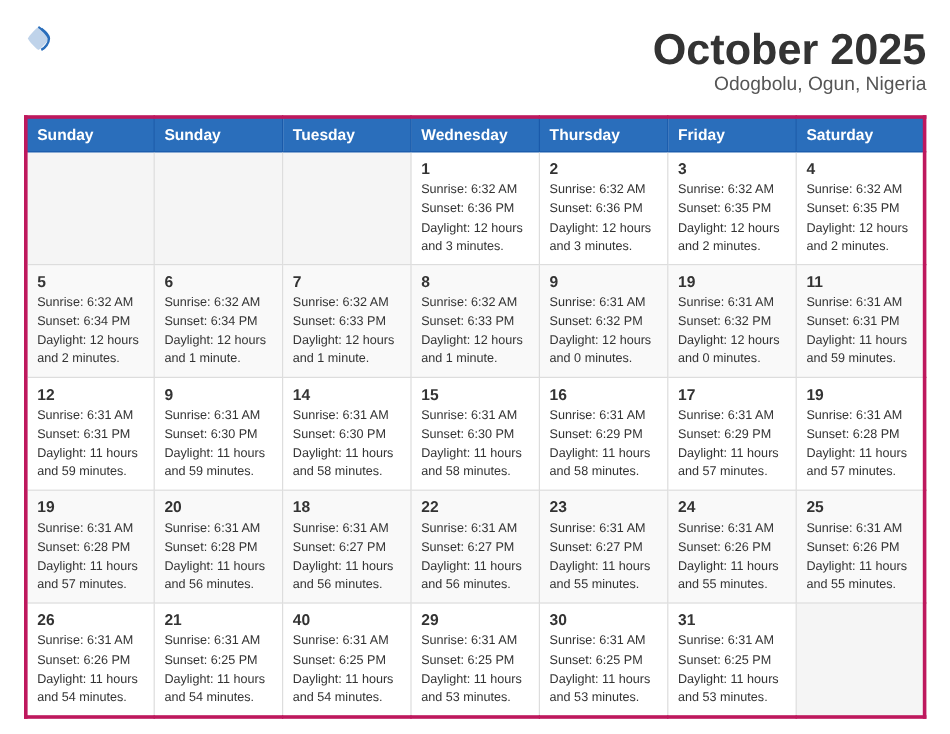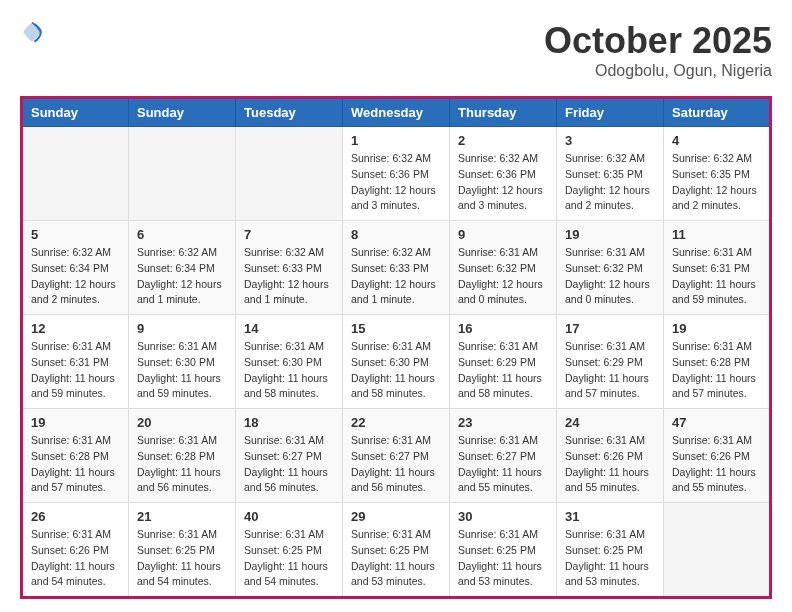--- a/index.html
+++ b/index.html
@@ -283,21 +283,21 @@
 and 55 minutes.</div>
         </td>
         <td>
           <div class="day-number">24</div>
           <div class="day-info" style="white-space: pre-line;">Sunrise: 6:31 AM
 Sunset: 6:26 PM
 Daylight: 11 hours
 and 55 minutes.</div>
         </td>
         <td>
-          <div class="day-number">47</div>
+          <div class="day-number">25</div>
           <div class="day-info" style="white-space: pre-line;">Sunrise: 6:31 AM
 Sunset: 6:26 PM
 Daylight: 11 hours
 and 55 minutes.</div>
         </td>
       </tr>
       <tr class="week-row">
         <td>
           <div class="day-number">26</div>
           <div class="day-info" style="white-space: pre-line;">Sunrise: 6:31 AM

